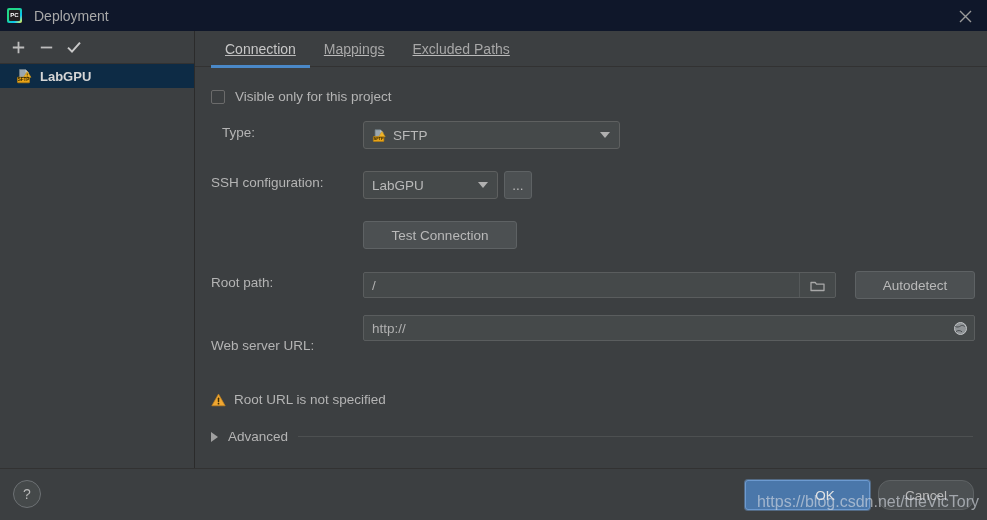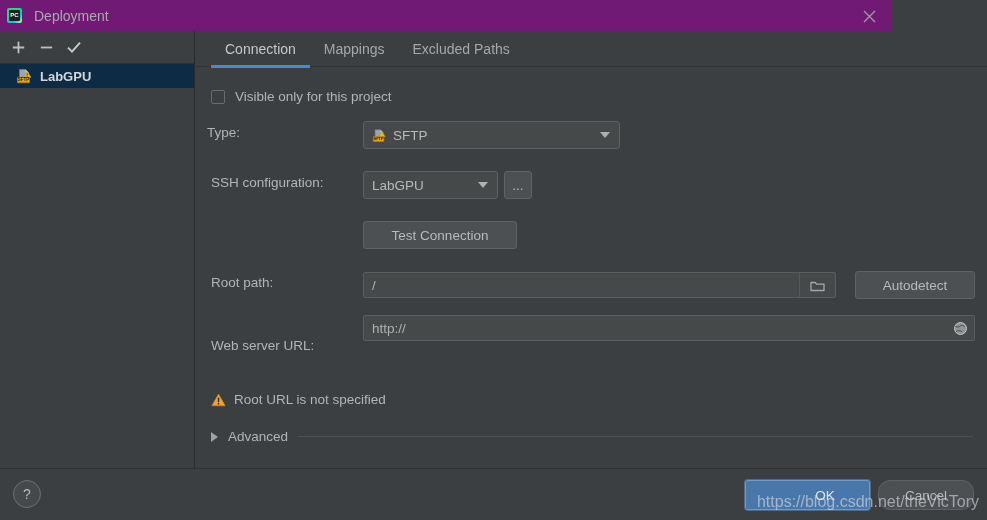--- a/index.html
+++ b/index.html
@@ -21,22 +21,22 @@
     width: 987px;
     height: 520px;
     background: #3c3f41;
     box-sizing: border-box;
   }
 
   
   .titlebar {
     position: absolute;
     left: 0; top: 0;
-    width: 891px; height: 31px;
-    background: #701a75;
+    width: 987px; height: 31px;
+    background: #0f172a;
     display: flex;
     align-items: center;
   }
   .app-icon {
     margin-left: 6px;
     width: 18px; height: 18px;
     position: relative;
     flex: 0 0 auto;
   }
   .app-icon .sq {
@@ -140,20 +140,21 @@
     background: #3c3f41;
   }
   .tabs {
     position: relative;
     height: 36px;
     display: flex;
     align-items: center;
     padding-left: 16px;
     border-bottom: 1px solid #323232;
     box-sizing: border-box;
+    text-decoration: underline;
   }
   .tab {
     padding: 0 14px;
     height: 36px;
     line-height: 36px;
     font-size: 14px;
     color: #a7a7a7;
     position: relative;
     cursor: default;
   }
@@ -396,21 +397,21 @@
       <div class="tab">Excluded Paths</div>
     </div>
 
     <div class="form">
 
       <div class="row cb-row">
         <span class="checkbox"></span>
         <span class="lbl">Visible only for this project</span>
       </div>
 
-      <div class="row" style="left:12px; top:58px;">
+      <div class="row" style="left:27px; top:58px;">
         <span class="lbl">Type:</span>
       </div>
       <div class="ctl combo" style="position:absolute; left:168px; top:54px; width:257px;">
         <span class="sftp-icon" style="width:15px;height:15px;margin-right:6px;">
           <svg width="15" height="15" viewBox="0 0 17 16">
             <path d="M3.5 1.5 h6 l3 3 v5 h-9 z" fill="#9aa7b0" stroke="#6f7d86" stroke-width="0.8"></path>
             <path d="M9.5 1.5 v3 h3 z" fill="#c3ccd2"></path>
             <path d="M7.6 9.3 L11.3 3.4 L15 9.3 z" fill="#f0b429" stroke="#c8941b" stroke-width="0.6"></path>
             <rect x="1.5" y="9.2" width="12" height="5.6" fill="#e8a317" stroke="#b57f10" stroke-width="0.7" rx="0.6"></rect>
             <text x="7.5" y="13.4" font-size="4.6" font-family="Liberation Sans, sans-serif" font-weight="bold" fill="#2b2200" text-anchor="middle">SFTP</text>

